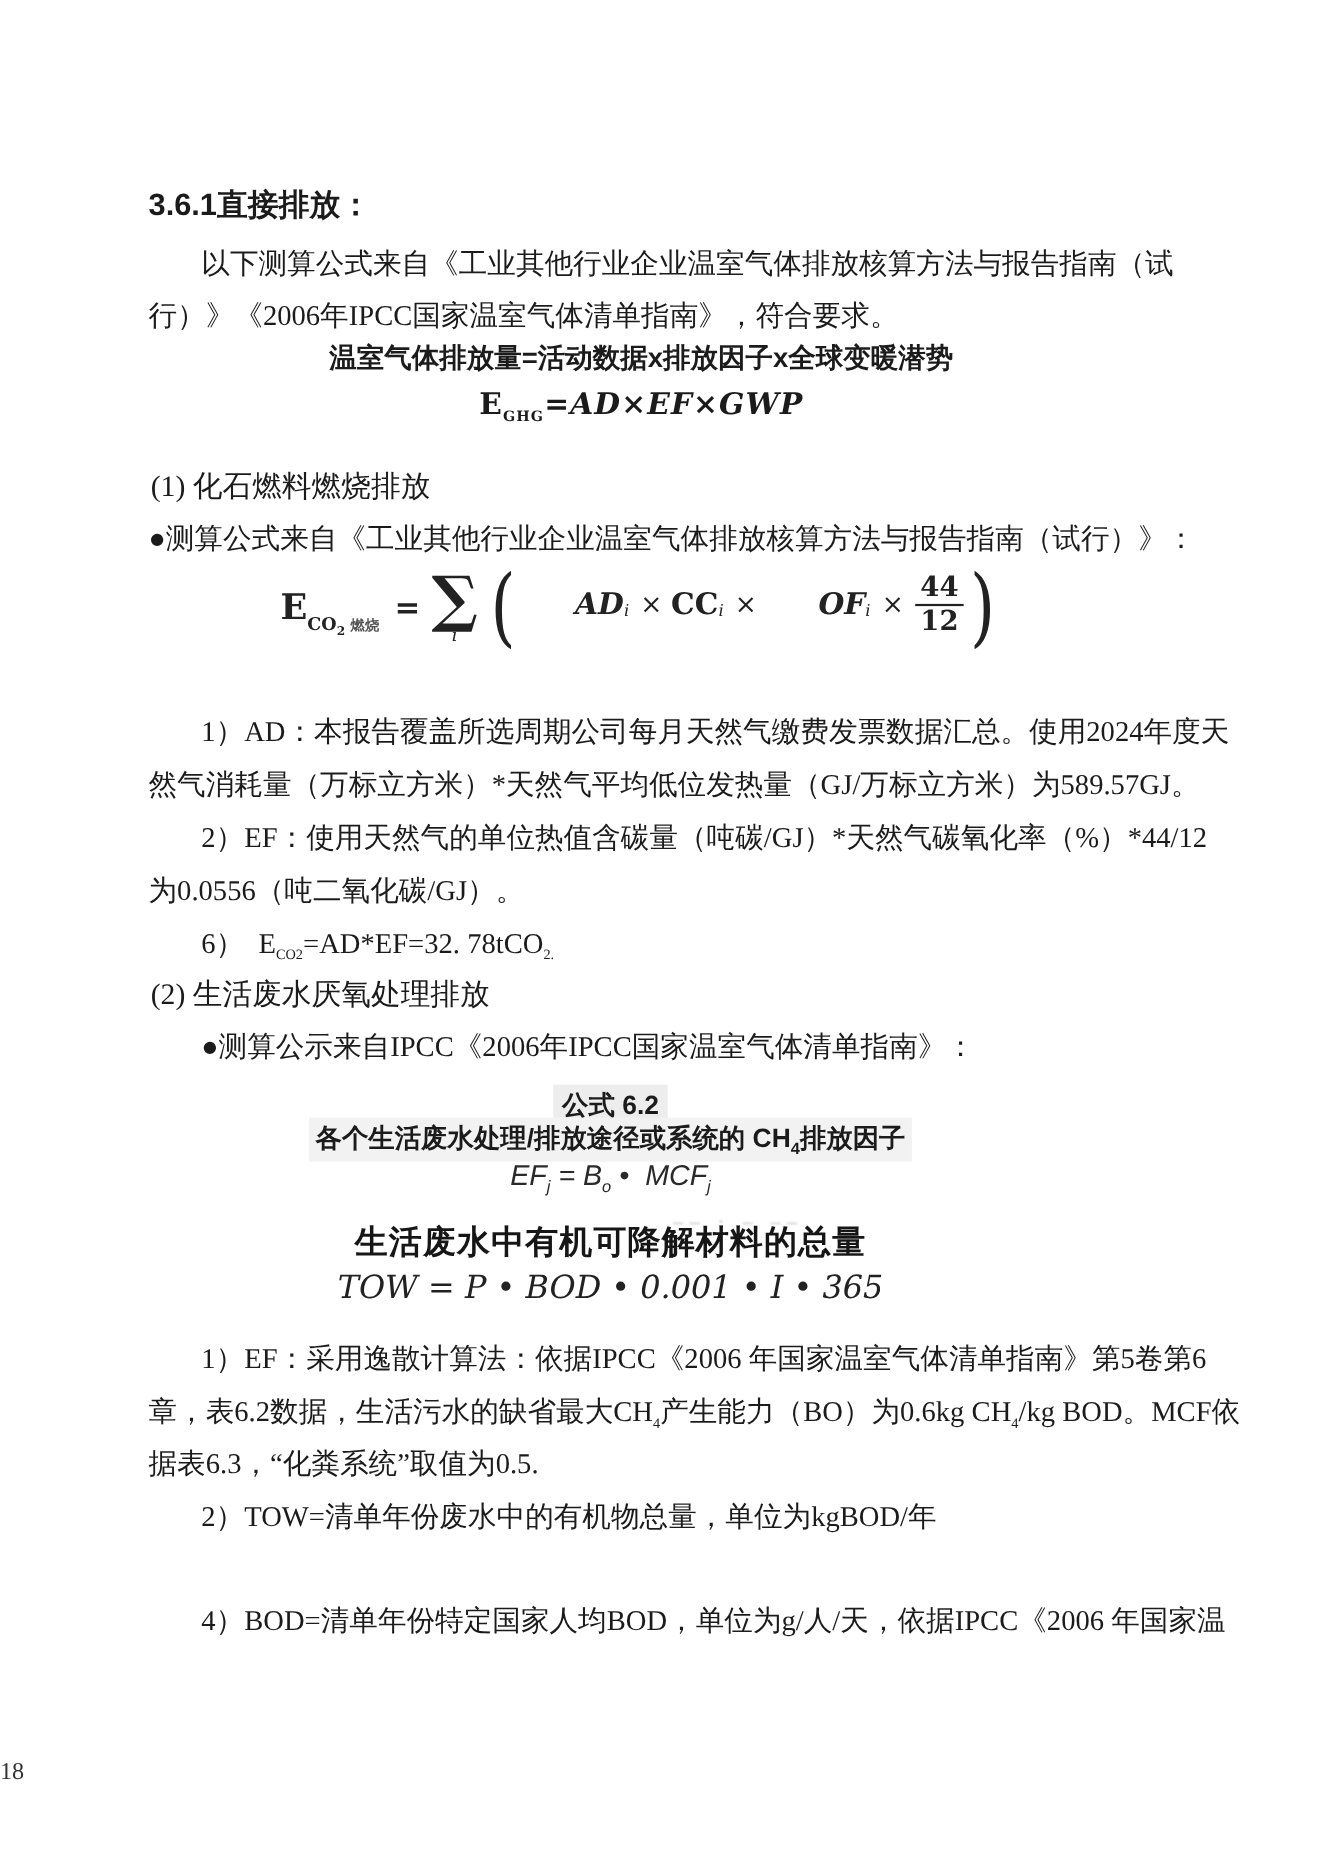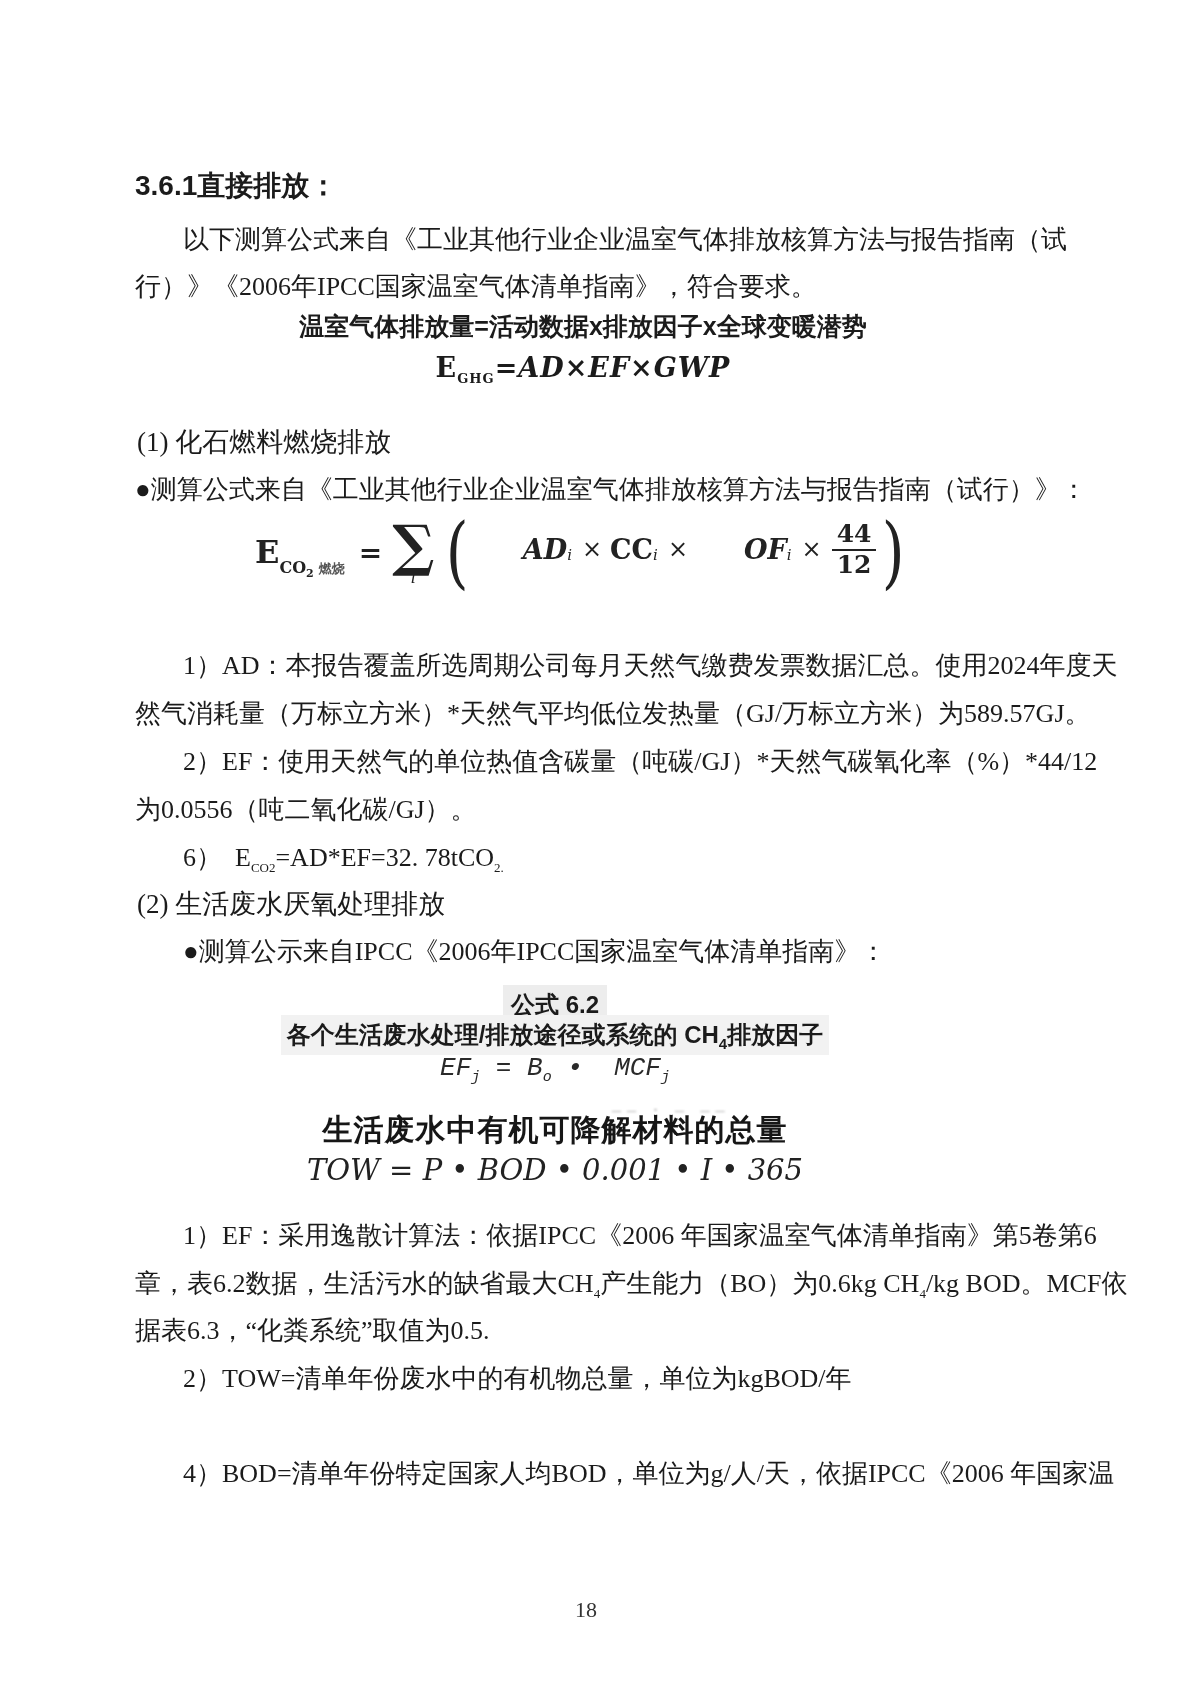--- a/index.html
+++ b/index.html
@@ -3,21 +3,21 @@
 <meta charset="utf-8">
 <style>
   html,body { margin:0; padding:0; background:#ffffff; }
   .page {
     position:relative; width:1200px; height:1696px;
     background:#ffffff; color:#1b1b1b; overflow:hidden;
     font-family:"Liberation Serif","DejaVu Serif",serif;
   }
   .t { position:absolute; white-space:pre; font-size:26px; line-height:40px; }
   .bold-sans { font-family:"Liberation Sans","DejaVu Sans",sans-serif; font-weight:bold; }
-  .center1200 { left:10px; width:1152px; text-align:center; }
+  .center1200 { left:0; width:1152px; }
   .center1166 { left:0; width:1166px; text-align:center; }
   .center1110 { left:0; width:1110px; text-align:center; }
   sub { line-height:0; }
   .s13 { font-size:13px; }
   .s15 { font-size:15px; }
 
   
   .ghg-f { font-family:"DejaVu Serif","Liberation Serif",serif; font-weight:bold; font-size:27px; letter-spacing:1px; }
   .ghg-f .it { font-style:italic; }
 
@@ -41,21 +41,21 @@
   .terms .up { font-weight:bold; font-size:27px; }
   .terms .ti { font-size:15px; font-style:italic; position:relative; top:6px; margin-right:2px; }
   .terms .x { font-size:24px; margin:0 8px; }
   .frac { display:inline-flex; flex-direction:column; align-items:center; font-weight:bold; font-size:25px; margin-left:2px; }
   .frac .num { display:block; padding:0 5px 1px; border-bottom:2px solid #222; line-height:28px; }
   .frac .den { display:block; line-height:28px; }
 
   
   .eq62-label { display:inline-block; background:#ededed; padding:0 8px; font-size:24px; }
   .eq62-title { display:inline-block; background:#f2f2f2; padding:0 6px; font-size:24px; }
-  .ipcc-f { font-family:Liberation Mono, monospace; font-style:italic; font-size:26px; color:#2a2a2a; }
+  .ipcc-f { font-family:Liberation Sans, sans-serif; font-style:italic; font-size:26px; color:#2a2a2a; }
   .ipcc-f sub { font-size:15px; font-style:italic; }
   .artifact { color:#b3b3b3; filter:blur(1.2px); font-size:18px; letter-spacing:6px; }
   .tow-title { font-size:30px; letter-spacing:1px; color:#161616; }
   .tow-f { font-family:"DejaVu Serif","Liberation Serif",serif; font-style:italic; font-size:29px; color:#222; }
 
   .eresult sub { font-size:13px; }
   .footer-num { font-size:22px; color:#333; }
 </style>
 </head>
 <body>

